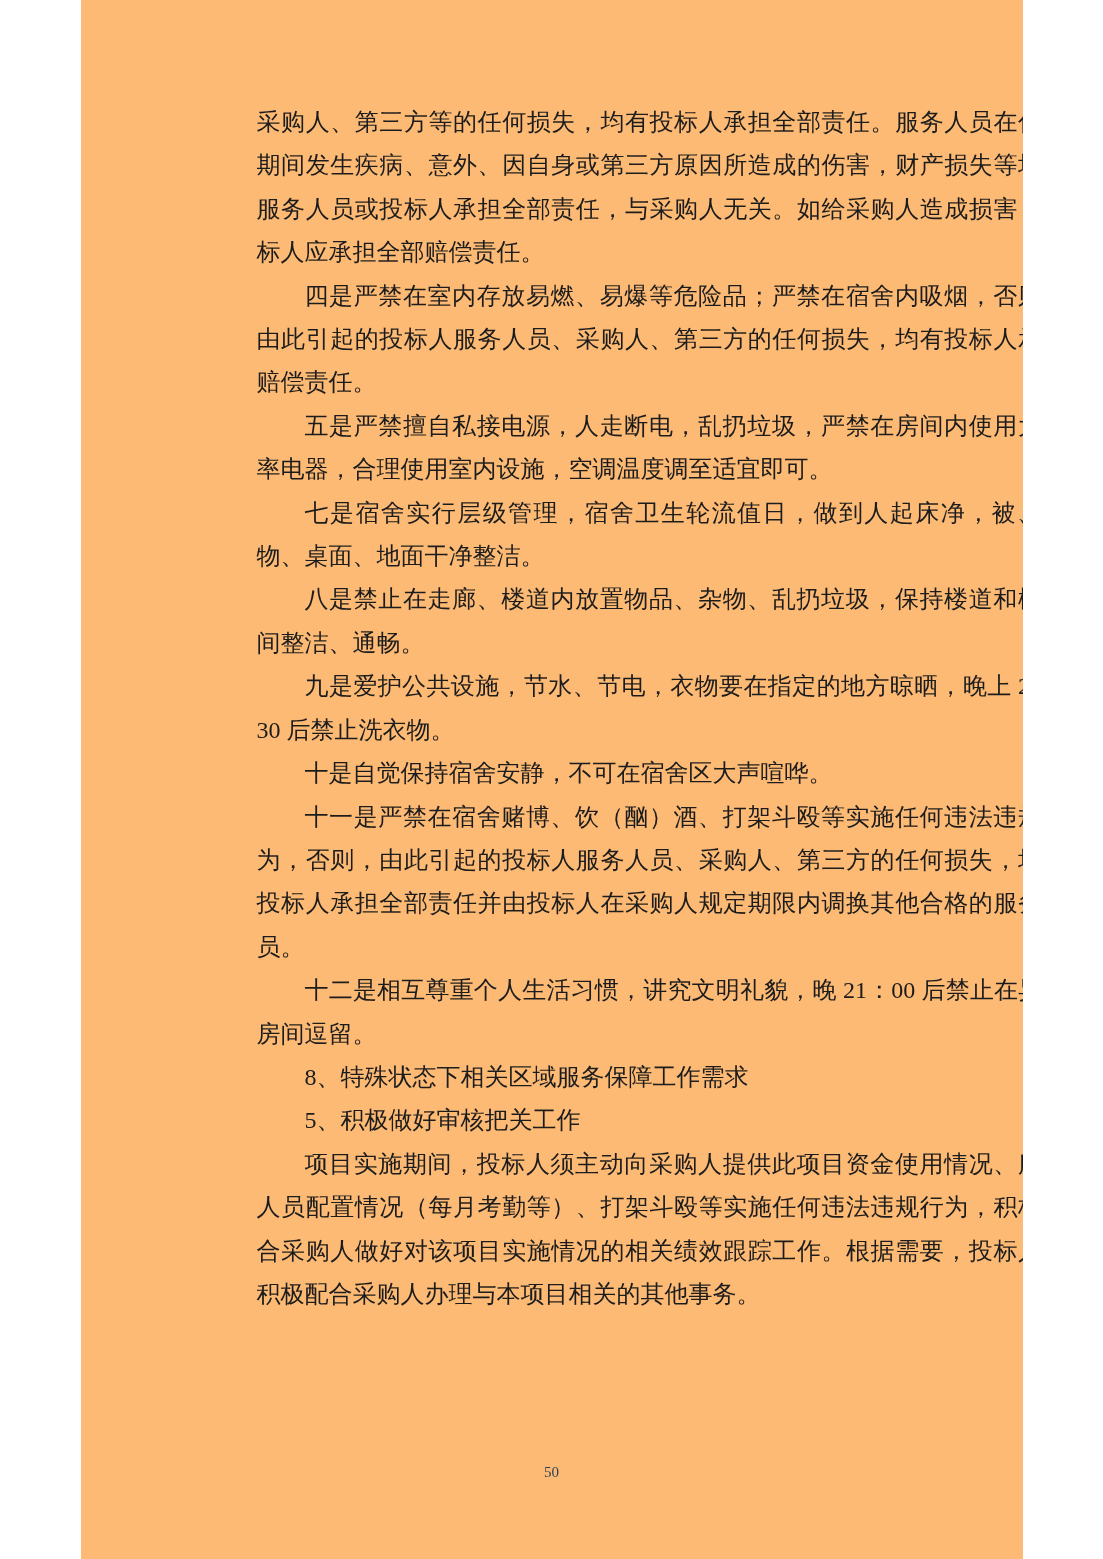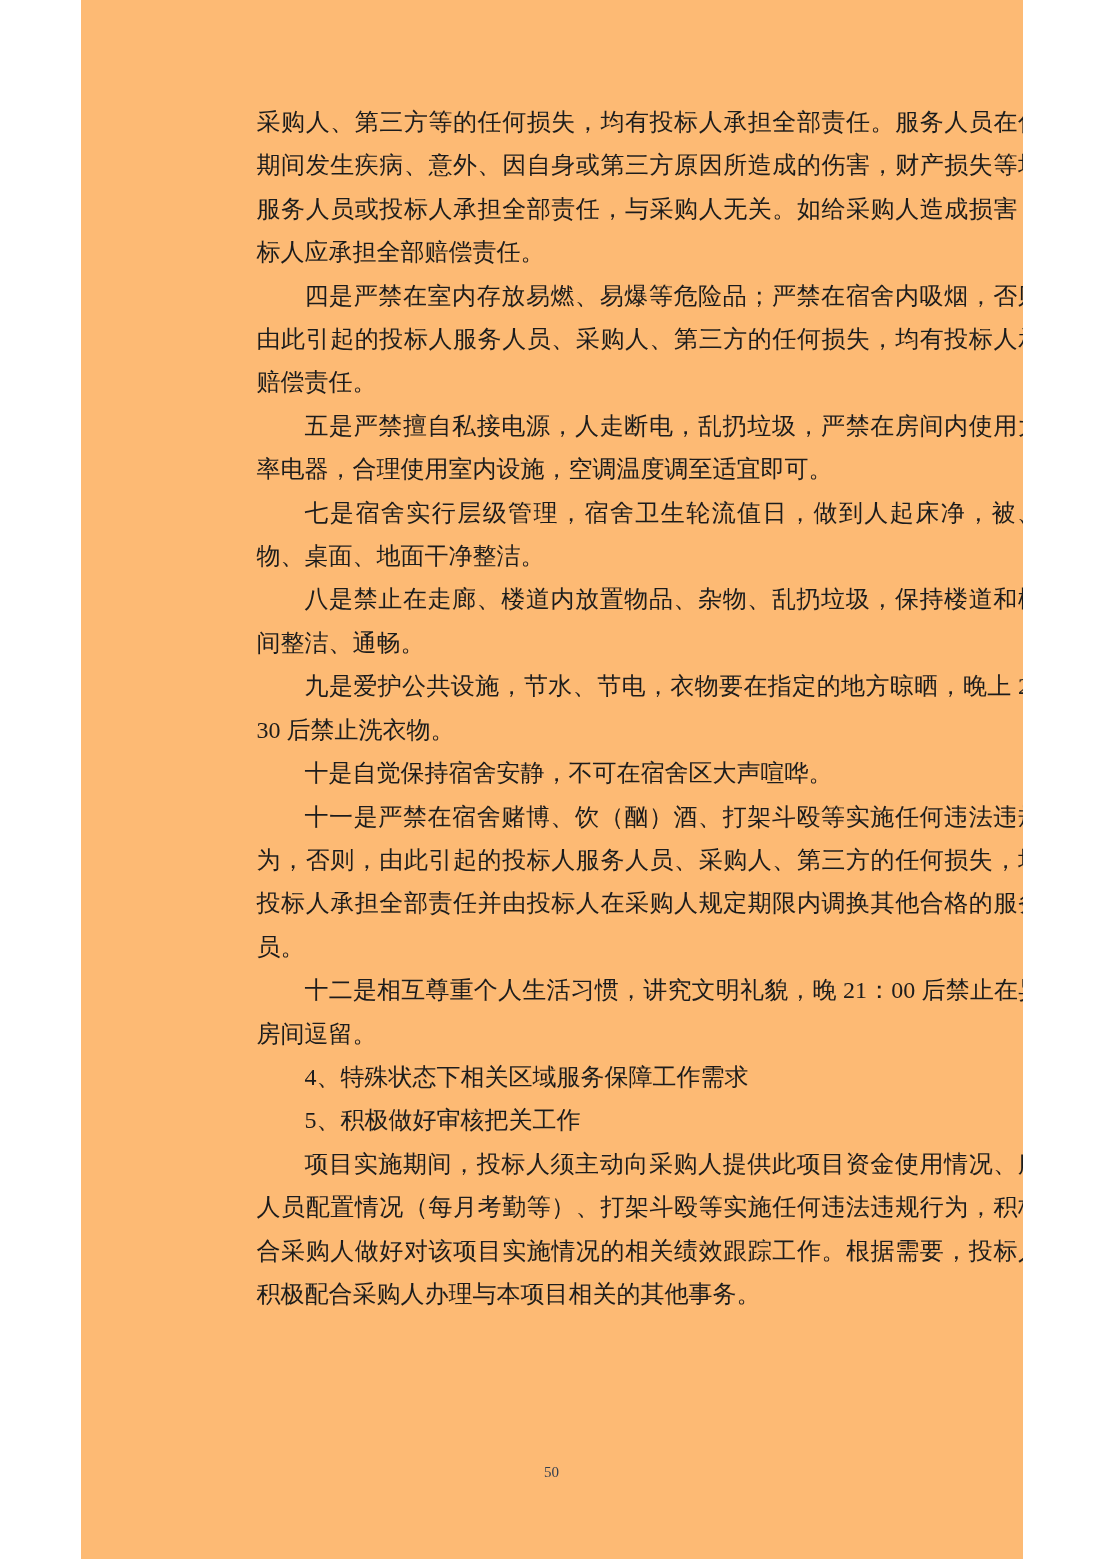--- a/index.html
+++ b/index.html
@@ -52,18 +52,18 @@
   <div class="content">
     <p class="para">采购人、第三方等的任何损失，均有投标人承担全部责任。服务人员在住宿期间发生疾病、意外、因自身或第三方原因所造成的伤害，财产损失等均由服务人员或投标人承担全部责任，与采购人无关。如给采购人造成损害，投标人应承担全部赔偿责任。</p>
     <p class="para indent">四是严禁在室内存放易燃、易爆等危险品；严禁在宿舍内吸烟，否则，由此引起的投标人服务人员、采购人、第三方的任何损失，均有投标人承担赔偿责任。</p>
     <p class="para indent">五是严禁擅自私接电源，人走断电，乱扔垃圾，严禁在房间内使用大功率电器，合理使用室内设施，空调温度调至适宜即可。</p>
     <p class="para indent">七是宿舍实行层级管理，宿舍卫生轮流值日，做到人起床净，被、衣物、桌面、地面干净整洁。</p>
     <p class="para indent">八是禁止在走廊、楼道内放置物品、杂物、乱扔垃圾，保持楼道和楼梯间整洁、通畅。</p>
     <p class="para indent">九是爱护公共设施，节水、节电，衣物要在指定的地方晾晒，晚上 21：30 后禁止洗衣物。</p>
     <p class="para indent">十是自觉保持宿舍安静，不可在宿舍区大声喧哗。</p>
     <p class="para indent">十一是严禁在宿舍赌博、饮（酗）酒、打架斗殴等实施任何违法违规行为，否则，由此引起的投标人服务人员、采购人、第三方的任何损失，均由投标人承担全部责任并由投标人在采购人规定期限内调换其他合格的服务人员。</p>
     <p class="para indent">十二是相互尊重个人生活习惯，讲究文明礼貌，晚 21：00 后禁止在异性房间逗留。</p>
-    <p class="para indent">4、特殊状态下相关区域服务保障工作需求</p>
+    <p class="para indent">8、特殊状态下相关区域服务保障工作需求</p>
     <p class="para indent">5、积极做好审核把关工作</p>
     <p class="para indent">项目实施期间，投标人须主动向采购人提供此项目资金使用情况、服务人员配置情况（每月考勤等）、打架斗殴等实施任何违法违规行为，积极配合采购人做好对该项目实施情况的相关绩效跟踪工作。根据需要，投标人应积极配合采购人办理与本项目相关的其他事务。</p>
   </div>
   <div class="footer">50</div>
 </div>
 
 </body></html>

